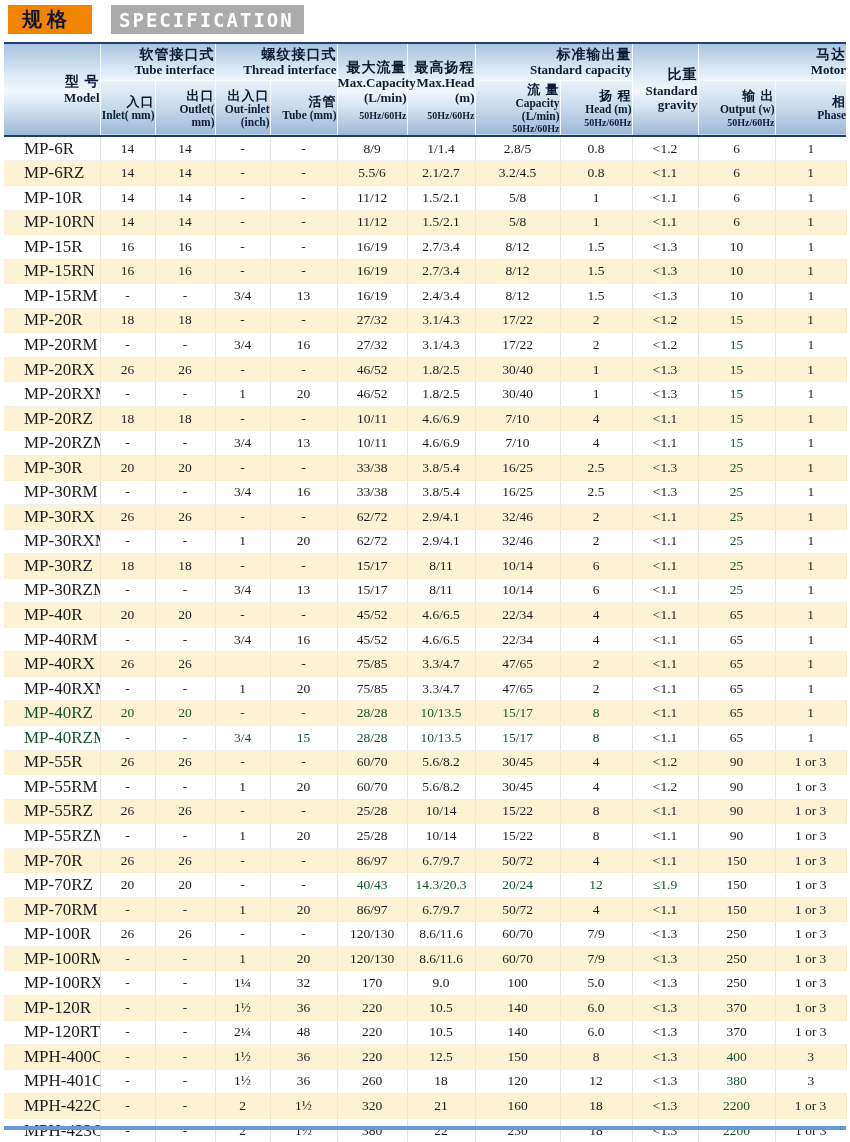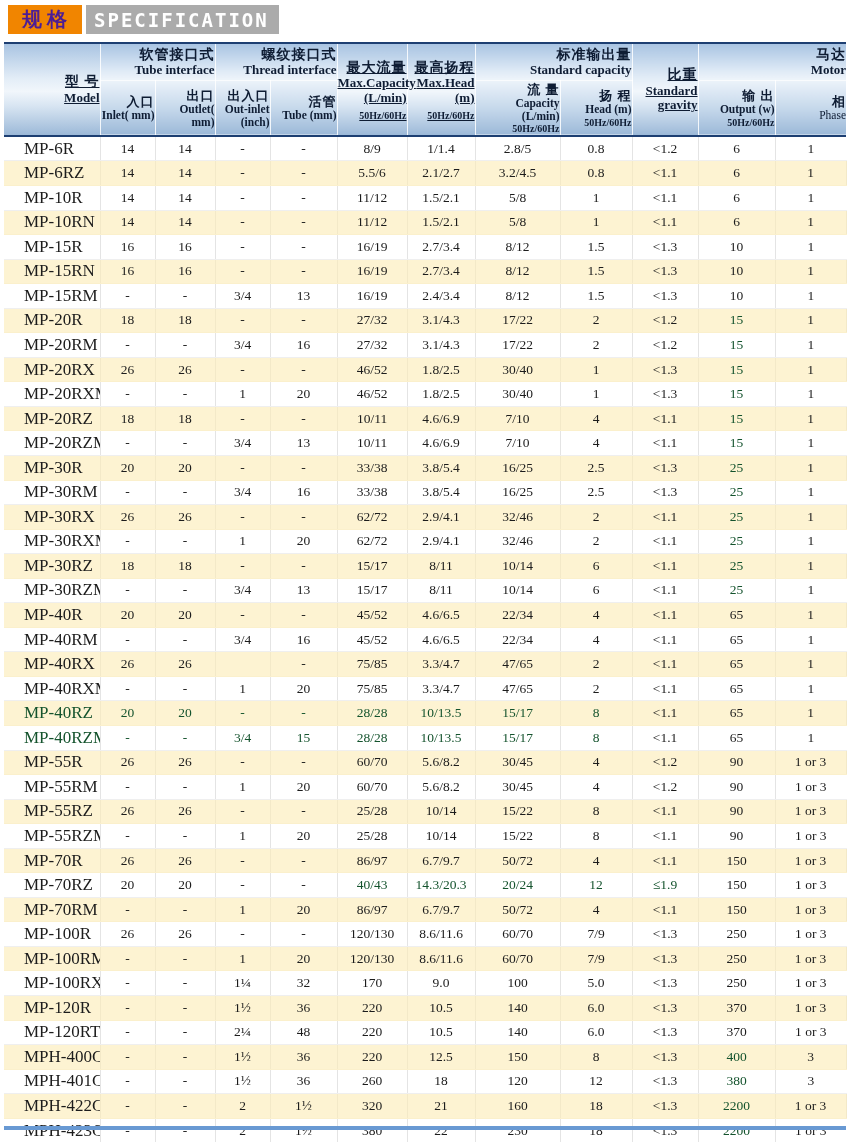--- a/index.html
+++ b/index.html
@@ -1,39 +1,39 @@
 <!DOCTYPE html>
 <html><head>
 <meta charset="utf-8">
 <style>
   * { margin:0; padding:0; box-sizing:border-box; }
   html,body { width:850px; height:1142px; background:#ffffff; overflow:hidden;
     font-family:"Liberation Serif","DejaVu Serif",serif; }
 
   
   .titlebar { position:absolute; top:5px; left:8px; height:29px; display:flex; }
-  .title-cn { background:#f18500; color:#4c1d95; font-weight:bold; font-size:20px;
-    letter-spacing:5px; padding:2px 10px 2px 14px; display:flex; align-items:center;
+  .title-cn { background:#f18500; color:#0f172a; font-weight:bold; font-size:20px;
+    letter-spacing:5px; padding:2px 20px 2px 14px; display:flex; align-items:center;
     font-family:"Liberation Sans",sans-serif; }
   .title-en { background:#ababab; color:#ffffff; font-weight:bold; font-size:19px;
-    letter-spacing:2px; padding:2px 10px 2px 8px; margin-left:4px; display:flex; align-items:center;
+    letter-spacing:2px; padding:2px 10px 2px 8px; margin-left:19px; display:flex; align-items:center;
     font-family:"DejaVu Sans Mono",monospace; }
 
   
   table { position:absolute; top:42px; left:4px; width:842px; border-collapse:collapse;
     table-layout:fixed; }
   thead th { border-right:1px solid rgba(255,255,255,.85); color:#0e1c33;
     text-align:right; vertical-align:middle; padding:1px 0; }
   thead tr.grp-row th { border-top:2px solid #1d3f72; }
   thead th.grp { background:linear-gradient(180deg,#a9c4e2 0%,#dfeaf6 75%,#eef4fa 100%);
     border-bottom:1px solid rgba(255,255,255,.9); height:37px; }
   thead th.sub { background:linear-gradient(180deg,#ecf3fa 0%,#c3d6ea 55%,#9cb9d8 100%);
     border-bottom:2px solid #1d3f72; height:39px; }
   thead th.span2 { background:linear-gradient(180deg,#a9c4e2 0%,#e3edf7 38%,#f1f6fb 52%,#d8e5f2 68%,#9cb9d8 100%);
-    border-bottom:2px solid #1d3f72; height:76px;text-decoration:underline; }
+    border-bottom:2px solid #1d3f72; height:76px; }
   thead th:last-child { border-right:none; }
   .cn { font-weight:bold; font-size:14px; letter-spacing:1px; line-height:1.25; }
   .cn-sm { font-weight:bold; font-size:13px; letter-spacing:1px; line-height:1.2; }
   .en { font-size:13px; line-height:1.15; }
   .en-sm { font-size:11.5px; line-height:1.1; }
   .hz { font-size:10px; font-weight:bold; line-height:1.1; margin-top:4px; }
   .hz-tight { font-size:10px; font-weight:bold; line-height:1.1; margin-top:1px; }
 
   tbody td { height:24.56px; text-align:center; font-size:13.5px; color:#1c1c1c;
     border-right:1px solid #e4e4e4; border-bottom:1px solid #efefef; padding:0;
@@ -138,21 +138,21 @@
         <div class="en-sm">Head (m)</div>
         <div class="hz-tight">50Hz/60Hz</div>
       </th>
       <th class="sub">
         <div class="cn-sm">输 出</div>
         <div class="en-sm">Output (w)</div>
         <div class="hz-tight">50Hz/60Hz</div>
       </th>
       <th class="sub">
         <div class="cn-sm">相</div>
-        <div class="en-sm" style="font-weight:normal">Phase</div>
+        <div class="en-sm" style="font-weight:bold">Phase</div>
       </th>
     </tr>
   </thead>
   <tbody>
       <tr>
         <td class="model">MP-6R</td>
         <td>14</td>
         <td>14</td>
         <td>-</td>
         <td>-</td>

